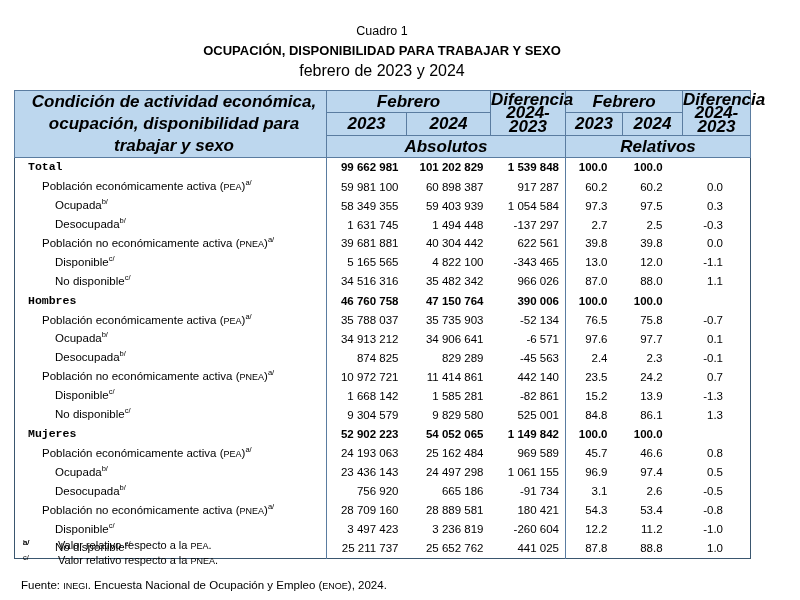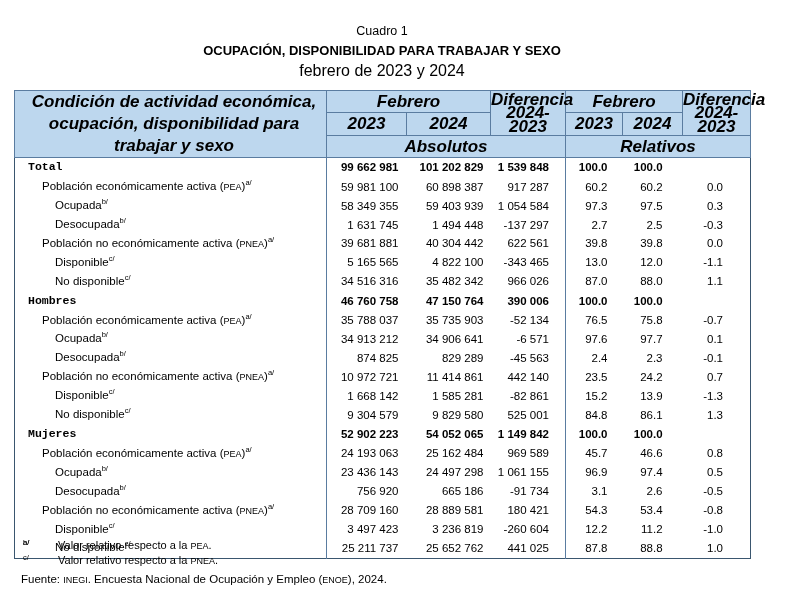--- a/index.html
+++ b/index.html
@@ -30,38 +30,38 @@
   thead tr.hr{height:22px;}
   th.stub-h{text-align:center;padding:0 6px 0 13px;line-height:1.3;}
   th.dif-h span{display:block;line-height:13.5px;}
 
   tbody td{font-size:11.5px;height:17.9px;line-height:17.9px;padding:0;
     white-space:nowrap;overflow:hidden;vertical-align:middle;}
   tbody td.stub{text-align:left;border-right:1px solid var(--border);}
   tbody td.num{text-align:right;font-variant-numeric:tabular-nums;}
   td.c1{padding-right:8px;}
   td.c2{padding-right:7px;}
-  td.c3{padding-right:16px;border-right:1px solid var(--border);}
+  td.c3{padding-right:6px;border-right:1px solid var(--border);}
   td.c4{padding-right:15px;}
   td.c5{padding-right:20px;}
   td.c6{padding-right:27px;}
   .ind0{padding-left:13px;font-family:Liberation Mono, monospace;}
   .ind1{padding-left:27px;}
   .ind2{padding-left:40px;}
   tr.section td{font-weight:bold;}
 
   .acr{font-size:9px;}
   sup.fn{font-size:7.5px;vertical-align:super;line-height:0;}
 
   
   .footnotes{position:absolute;left:14px;top:538px;width:760px;font-size:11px;}
   .fnline{position:relative;padding-left:44px;line-height:14.2px;}
   .fnmark{position:absolute;left:9px;top:-2px;font-size:7.5px;}
   .fn-acr{font-size:9px;}
-  .source{padding-left:7px;font-size:11.5px;line-height:21px;margin-top:1px;}
+  .source{padding-left:7px;font-size:11.5px;line-height:15px;margin-top:10px;}
 </style>
 </head>
 <body>
 
 <div class="page">
 
   <div class="titles">
     <div class="kicker">Cuadro 1</div>
     <div class="t-bold">OCUPACIÓN, DISPONIBILIDAD PARA TRABAJAR Y SEXO</div>
     <div class="sub">febrero de 2023 y 2024</div>

